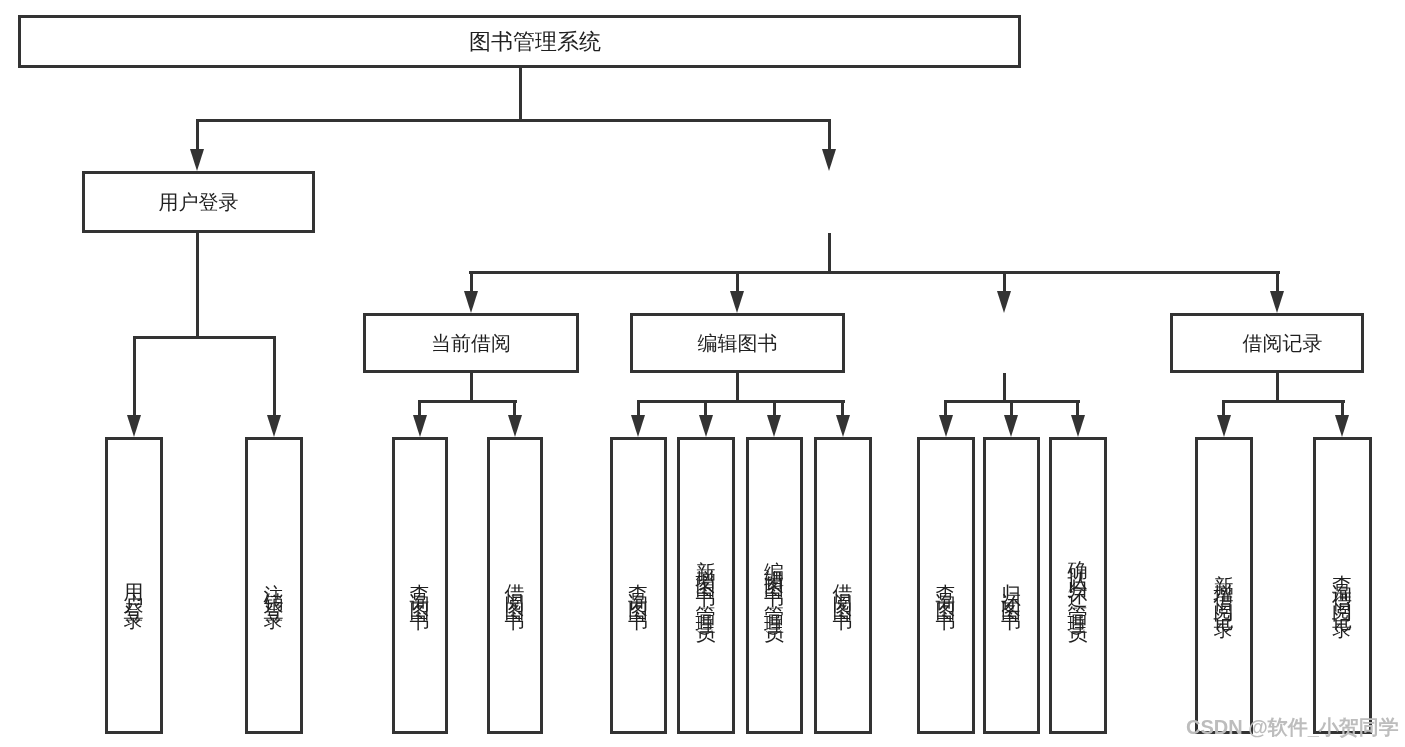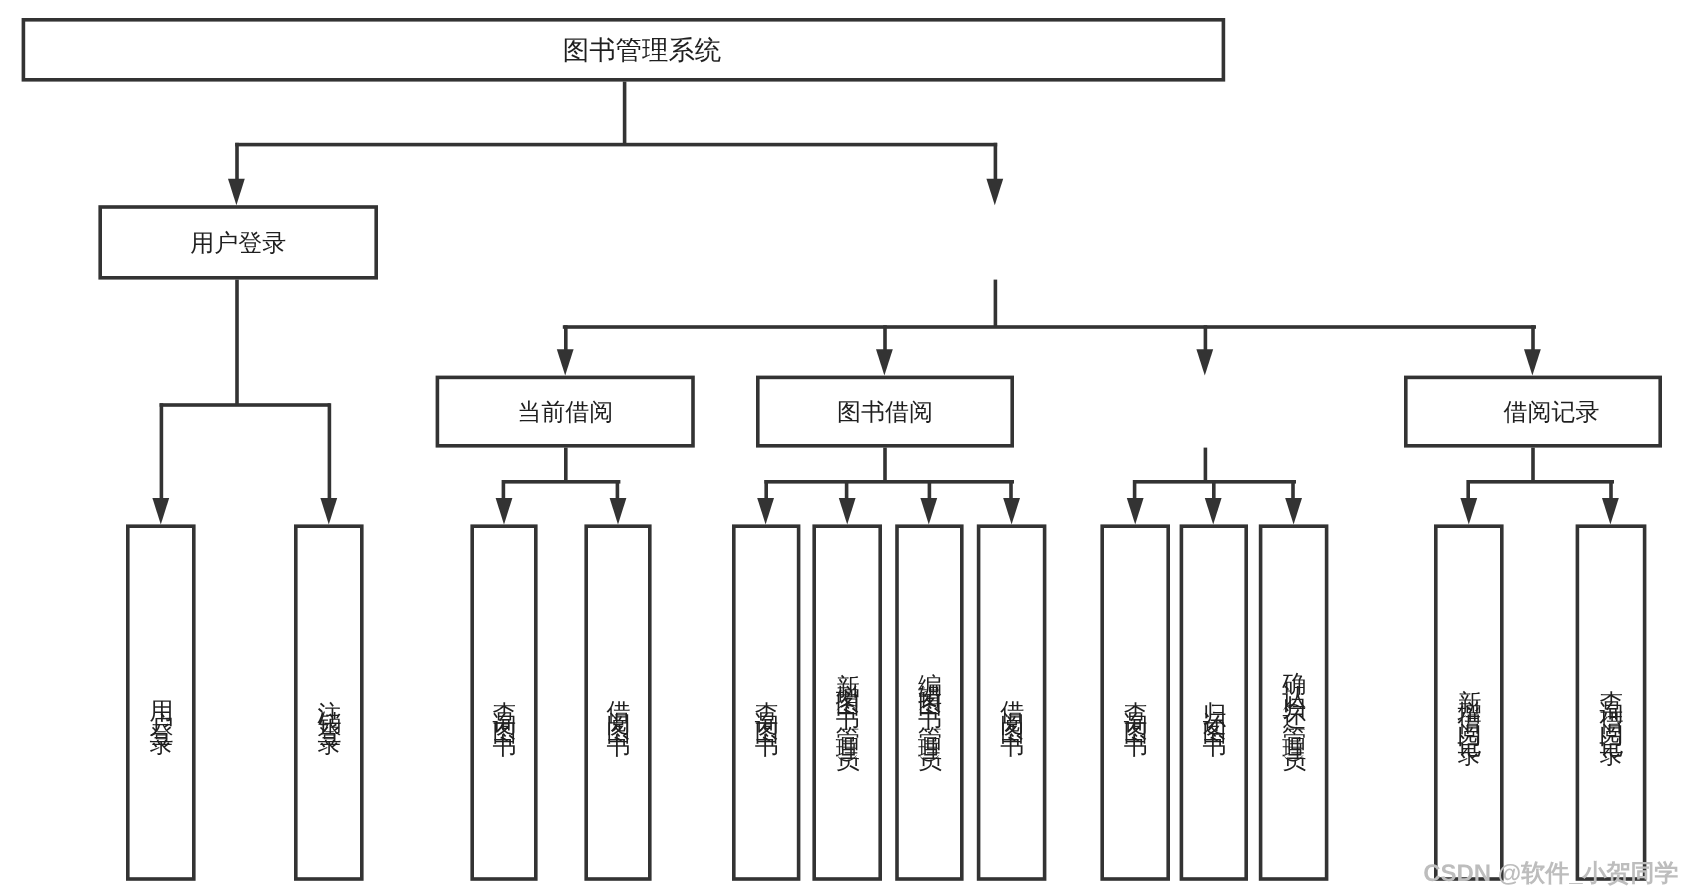--- a/index.html
+++ b/index.html
@@ -60,24 +60,24 @@
 
 <div id="canvas">
 
   <div class="node root" style="left:18px;top:15px;width:1003px;height:53px;padding-left:31px;">图书管理系统</div>
 
   <div class="node" style="left:82px;top:171px;width:233px;height:62px;">用户登录</div>
 
 
   <div class="node" style="left:363px;top:313px;width:216px;height:60px;">当前借阅</div>
 
-  <div class="node" style="left:630px;top:313px;width:215px;height:60px;">图书借阅</div>
+  <div class="node" style="left:630px;top:313px;width:215px;height:60px;">编辑图书</div>
 
 
-  <div class="node" style="left:1170px;top:313px;width:215px;height:60px;padding-left:31px;">借阅记录</div>
+  <div class="node" style="left:1170px;top:313px;width:194px;height:60px;padding-left:31px;">借阅记录</div>
 
   <div class="node vnode" style="left:105px;top:437px;width:58px;height:297px;">用户登录</div>
 
   <div class="node vnode" style="left:245px;top:437px;width:58px;height:297px;">注销登录</div>
 
   <div class="node vnode" style="left:392px;top:437px;width:56px;height:297px;">查询图书</div>
 
   <div class="node vnode" style="left:487px;top:437px;width:56px;height:297px;">借阅图书</div>
 
   <div class="node vnode" style="left:610px;top:437px;width:57px;height:297px;">查询图书</div>

